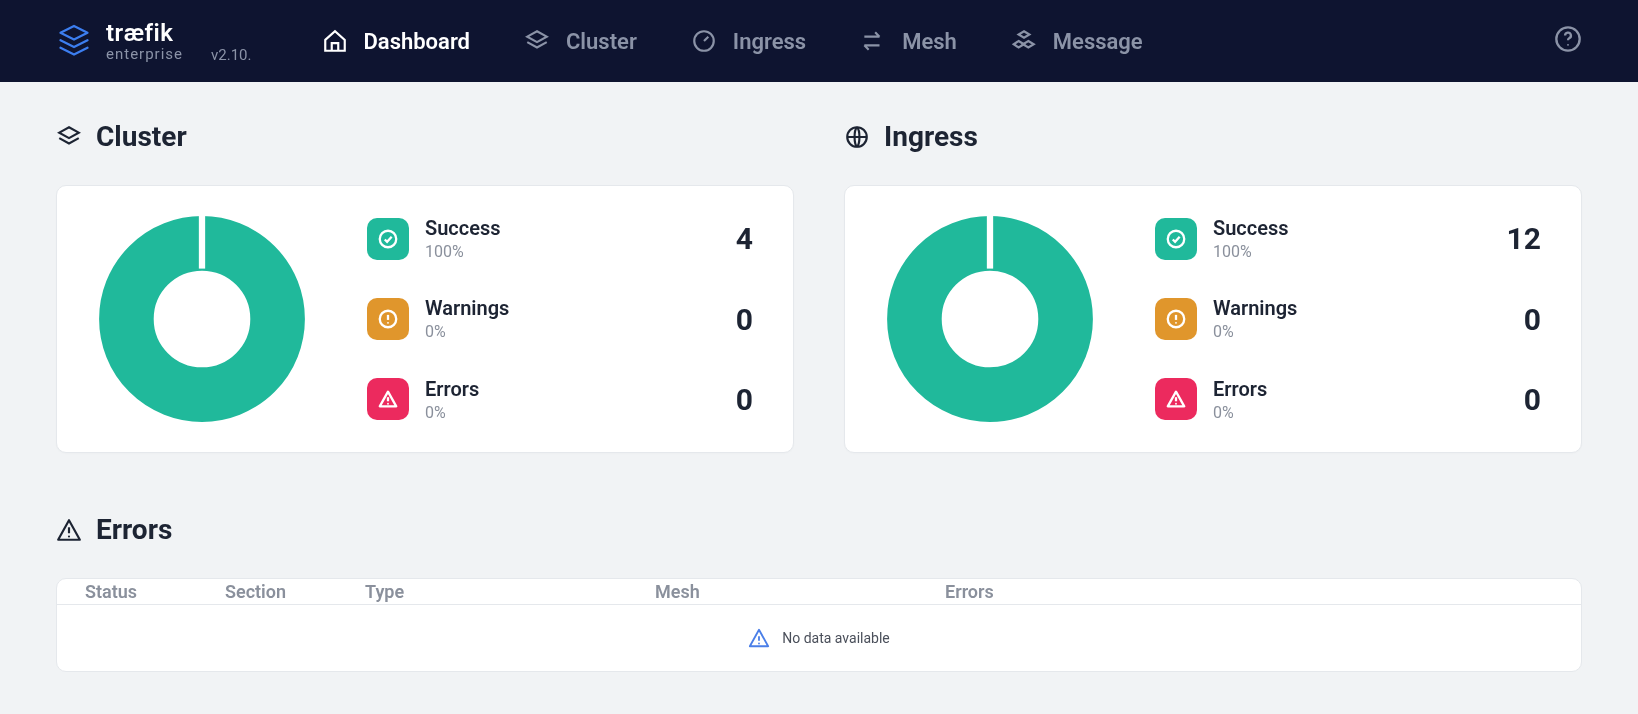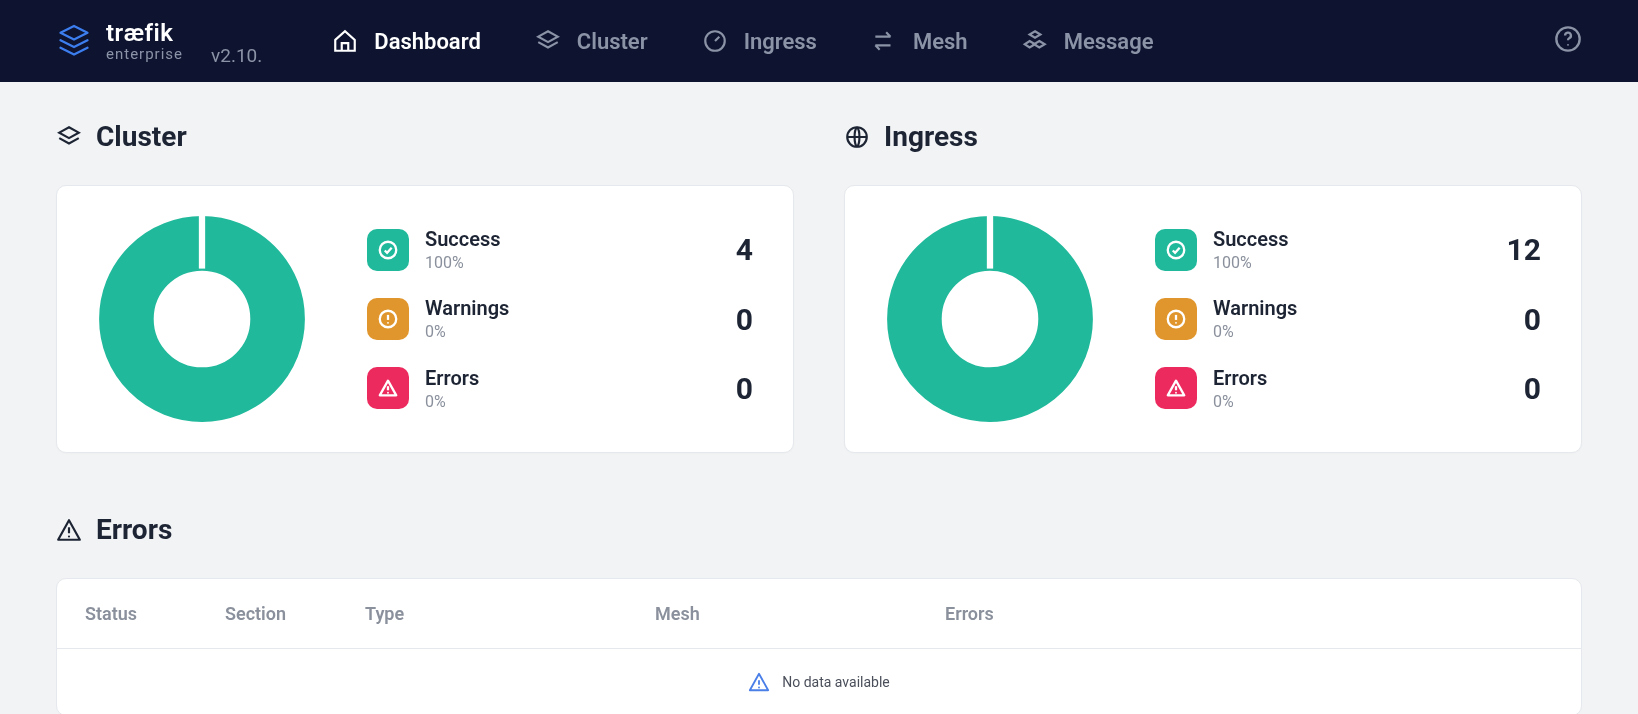--- a/index.html
+++ b/index.html
@@ -31,21 +31,21 @@
     height:82px;
     display:flex;
     align-items:center;
     padding:0 56px;
   }
   .brand{display:flex;align-items:center;gap:14px;}
   .brand-logo{width:36px;height:36px;color:var(--brand);flex-shrink:0;}
   .brand-text{display:flex;flex-direction:column;line-height:1;}
   .brand-text .line1{font-size:24px;font-weight:600;color:#fff;letter-spacing:.5px;}
   .brand-text .line2{font-size:15px;color:var(--nav-inactive);letter-spacing:1px;margin-top:2px;}
-  .version{color:var(--nav-inactive);font-size:19px;margin-left:14px;margin-top:28px;}
+  .version{color:var(--nav-inactive);font-size:15px;margin-left:14px;margin-top:28px;}
   .nav{display:flex;align-items:center;gap:54px;margin-left:70px;}
   .nav-item{display:flex;align-items:center;gap:16px;color:var(--nav-inactive);font-size:22px;font-weight:600;cursor:pointer;}
   .nav-item.active{color:var(--nav-active);}
   .nav-item svg{width:26px;height:26px;}
   .spacer{flex:1;}
   .help{color:var(--nav-inactive);cursor:pointer;}
   .help svg{width:28px;height:28px;}
 
   
   .page{padding:38px 56px 40px;}
@@ -61,21 +61,21 @@
     border-radius:10px;
     padding:28px 40px;
     display:flex;
     align-items:center;
     gap:60px;
     box-shadow:0 1px 2px rgba(0,0,0,0.02);
   }
   .donut-wrap{width:210px;height:210px;position:relative;flex-shrink:0;}
   .donut-wrap svg{width:100%;height:100%;}
 
-  .stats{flex:1;display:flex;flex-direction:column;gap:24px;min-width:0;}
+  .stats{flex:1;display:flex;flex-direction:column;gap:35px;min-width:0;}
   .stat-row{display:flex;align-items:center;gap:16px;}
   .badge{
     width:42px;height:42px;border-radius:10px;
     display:flex;align-items:center;justify-content:center;
     flex-shrink:0;color:#fff;
   }
   .badge.success{background:var(--teal);}
   .badge.warning{background:var(--amber);}
   .badge.error{background:var(--red);}
   .badge svg{width:22px;height:22px;}
@@ -87,21 +87,21 @@
   
   .errors-section{margin-top:60px;}
   .table-card{
     background:var(--card);
     border:1px solid var(--border);
     border-radius:10px;
     overflow:hidden;
   }
   .thead{
     display:flex;
-    padding:24px 28px;
+    padding:2px 28px;
     font-size:18px;
     font-weight:600;
     color:var(--muted);
     border-bottom:1px solid var(--border);
   }
   .th-status{width:140px;}
   .th-section{width:140px;}
   .th-type{width:290px;}
   .th-name{width:290px;}
   .th-message{flex:1;}

